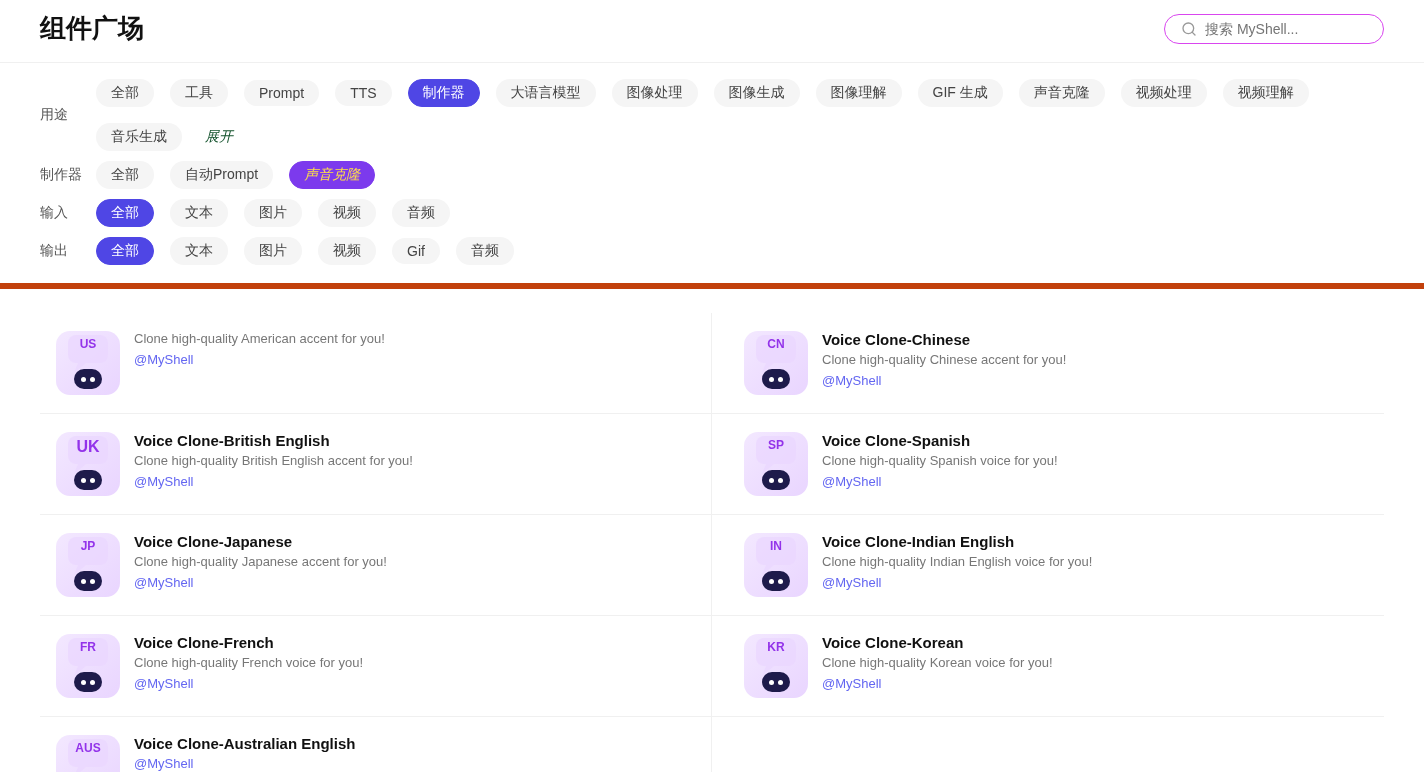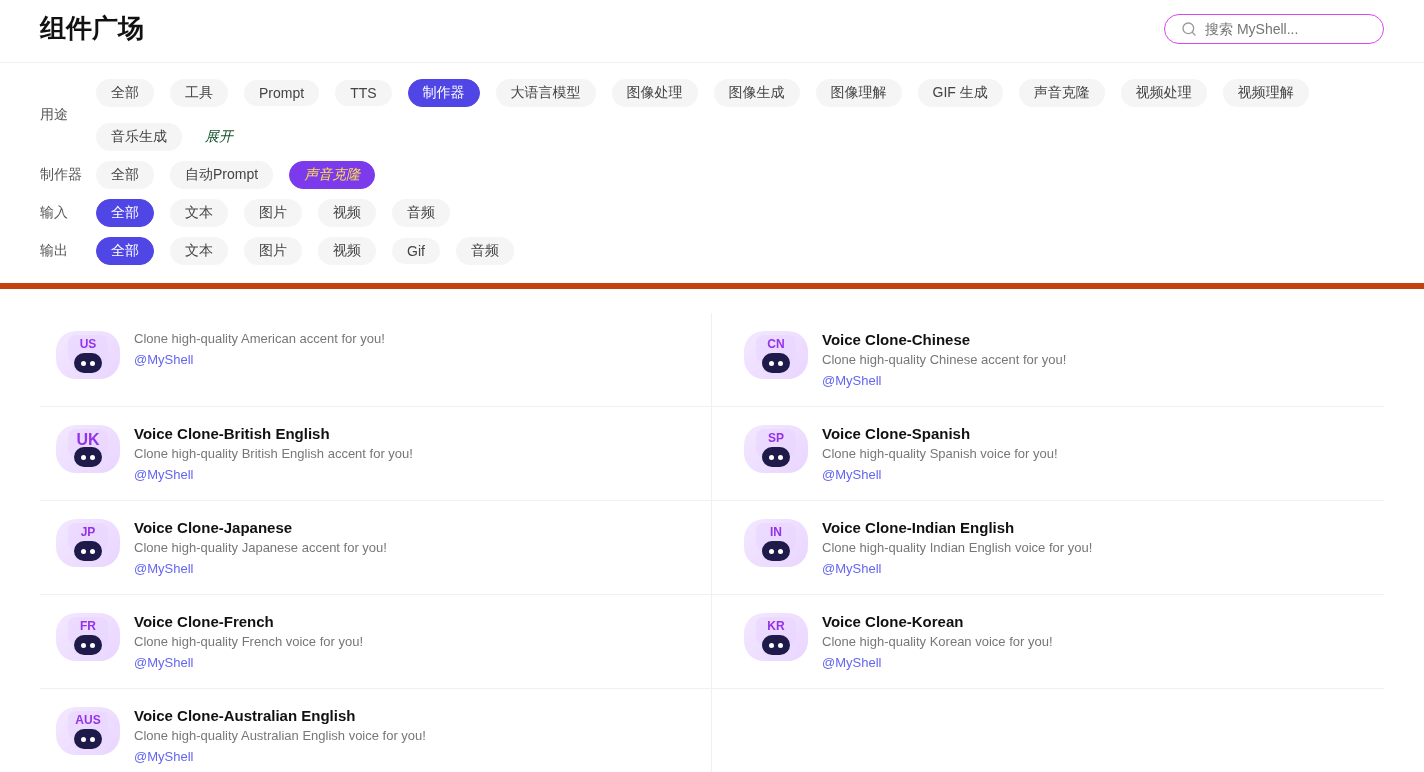--- a/index.html
+++ b/index.html
@@ -110,22 +110,22 @@
     }
     .card:nth-child(odd) {
       border-right: 1px solid #f0f0f0;
       padding-right: 32px;
     }
     .card:nth-child(even) {
       padding-left: 32px;
     }
     .card-icon {
       width: 64px;
-      height: 48px;
-      border-radius: 20px;
+      height: 64px;
+      border-radius: 14px;
       background: linear-gradient(135deg, #f3e8ff, #e9d5ff);
       display: flex;
       align-items: center;
       justify-content: center;
       flex-shrink: 0;
       position: relative;
       overflow: hidden;
     }
     .bot-face {
       width: 28px;
@@ -385,18 +385,17 @@
         <polygon points="14,30 10,40 22,30" fill="#e9d5ff" opacity="0.7"></polygon>
       </svg>
       <span style="position:absolute;top:6px;left:50%;transform:translateX(-50%);font-size:12px;font-weight:800;color:#9333ea;white-space:nowrap;">AUS</span>
       <div class="bot-face" style="position:absolute;bottom:6px;left:50%;transform:translateX(-50%);">
         <div class="bot-eye"></div>
         <div class="bot-eye"></div>
       </div>
     </div>
     <div class="card-body">
       <div class="card-title">Voice Clone-Australian English</div>
-      <div class="card-desc">Clone high-quality Australian English voice for you!</div>
       <div class="card-author">@MyShell</div>
     </div>
   </div>
     </div>
 </div>
 
 </body></html>

